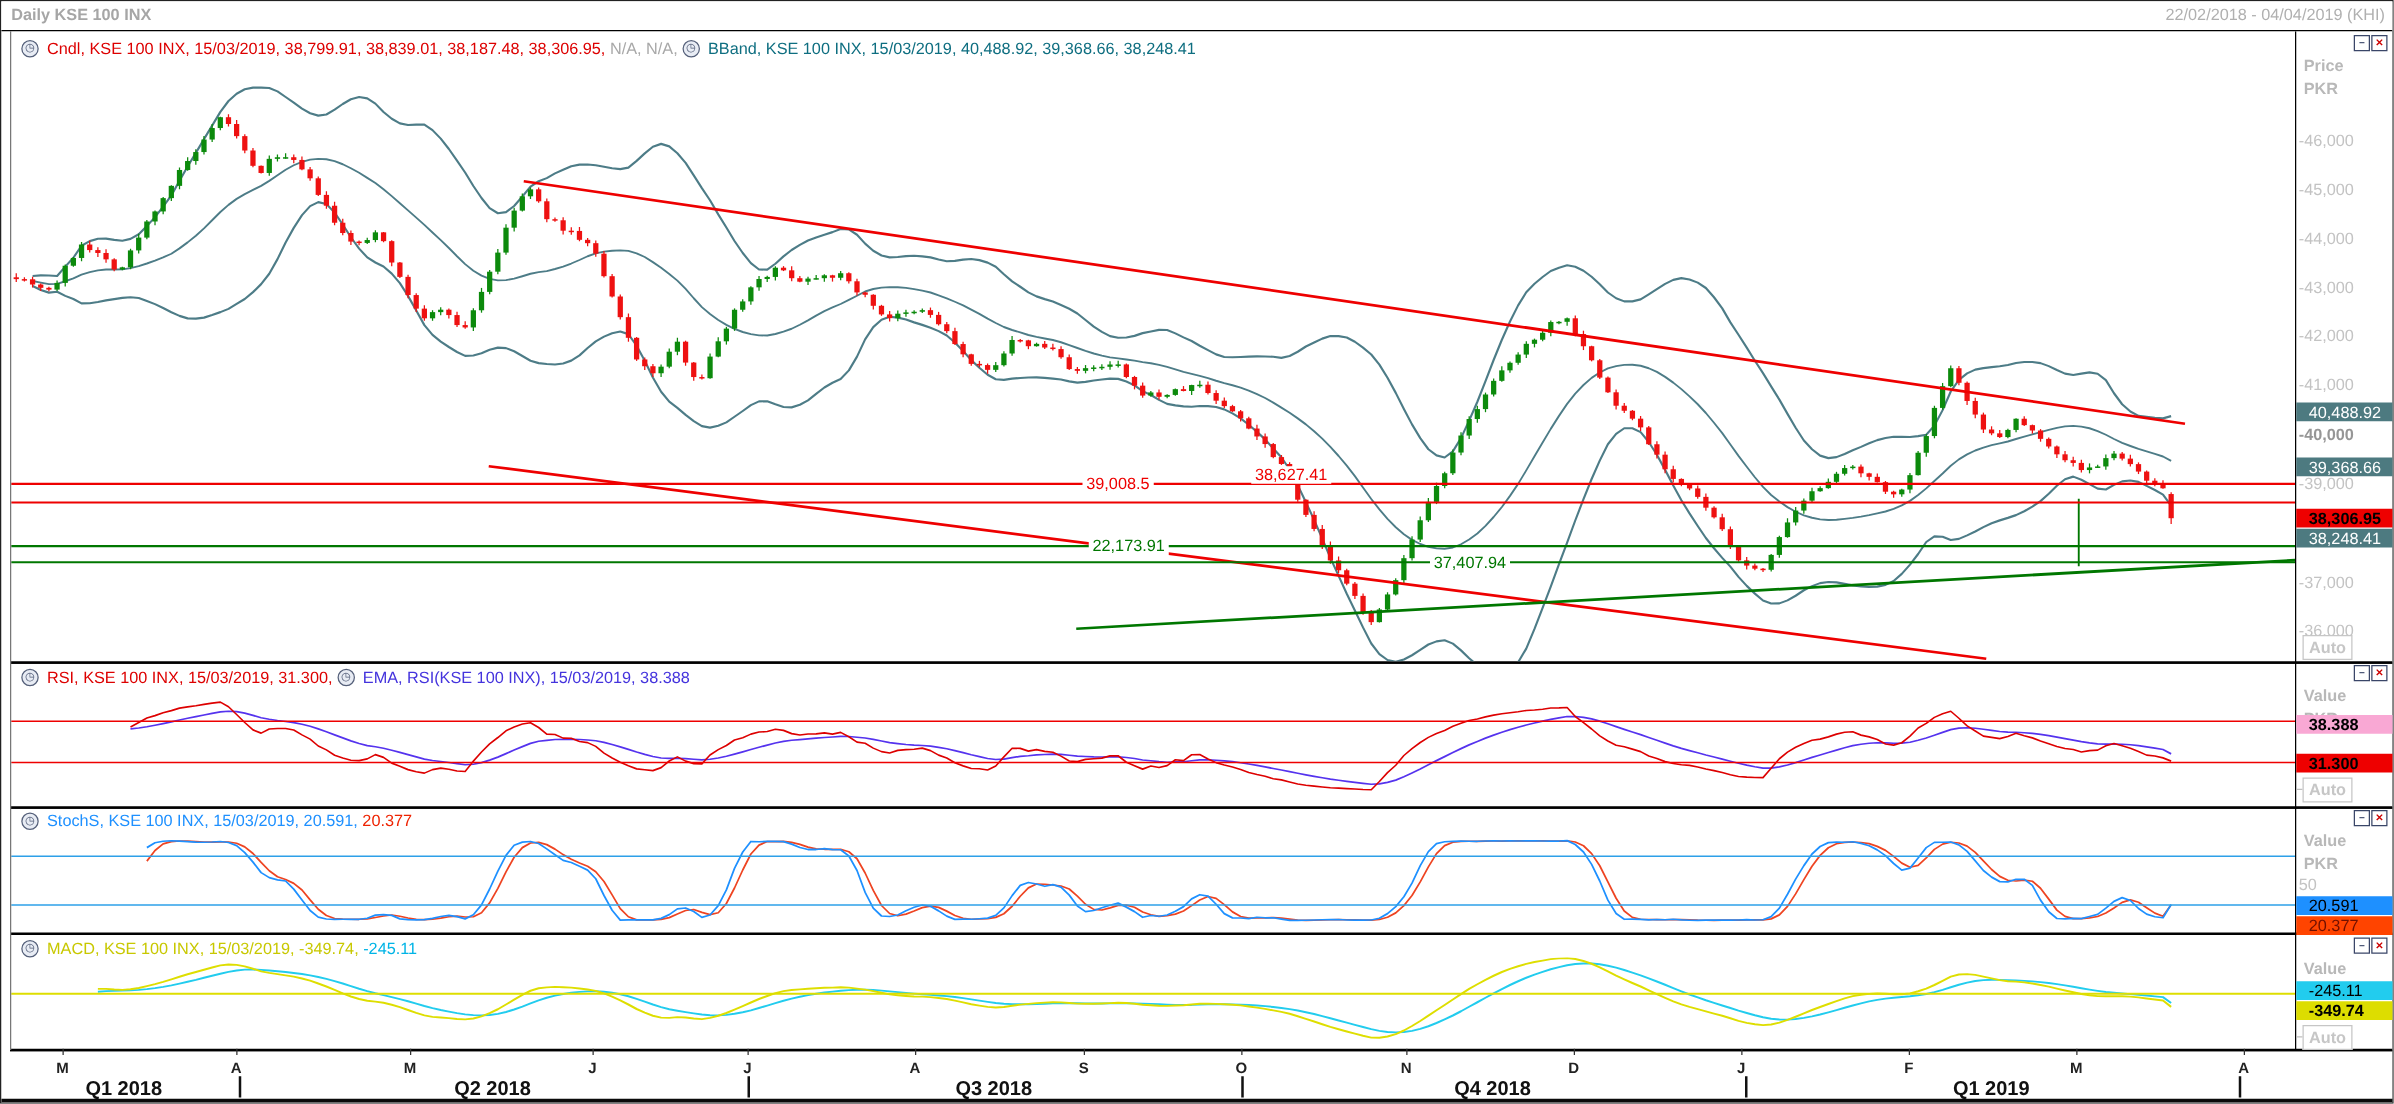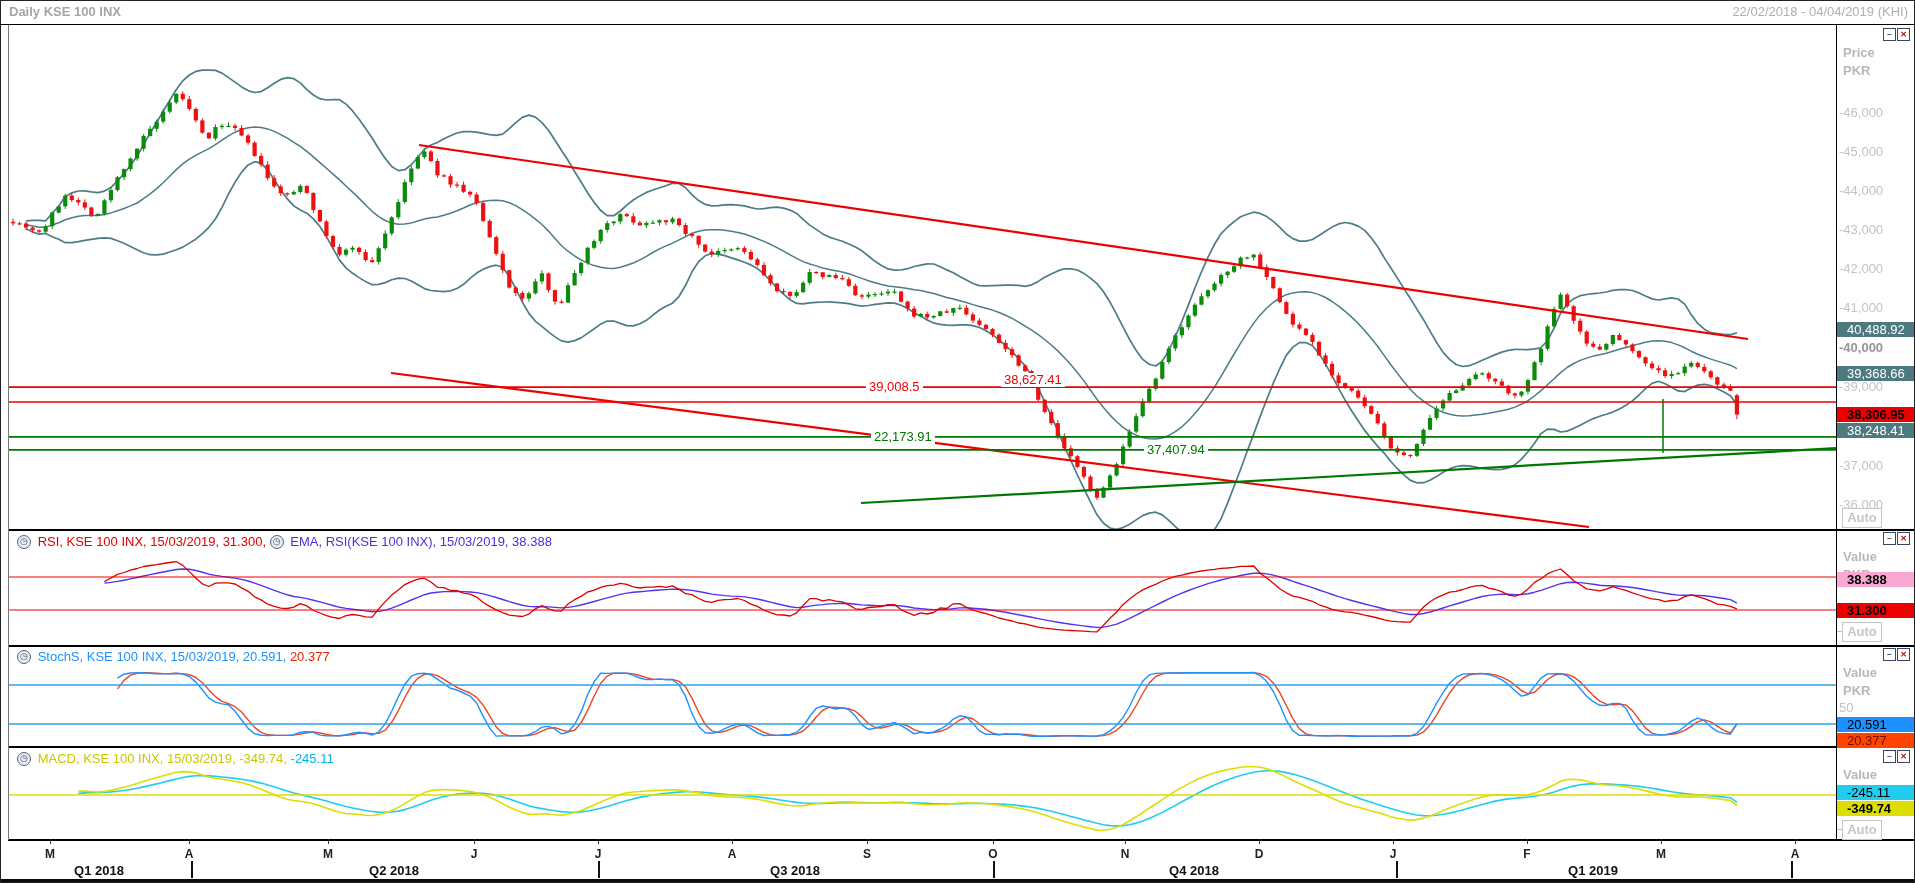--- a/index.html
+++ b/index.html
@@ -26,21 +26,21 @@
             font-weight:bold;font-size:13px;border:1px solid #c6c6c6;background:#fff;z-index:7;}
   .win-btns{width:30px;height:14px;z-index:9;left:1882px;}
   .win-btn{display:inline-block;width:13px;height:13px;box-sizing:border-box;border:1px solid #3a4668;
            background:#fff;font-size:8px;line-height:11px;text-align:center;vertical-align:top;margin-right:1px;}
   .win-btn.min{color:#3a4668;font-weight:bold;}
   .win-btn.cls{color:#c00;font-weight:bold;}
   .hline-label{z-index:6;font-size:13px;background:#fff;padding:0 3px;height:14px;line-height:14px;}
   #chart-svg{left:0;top:0;z-index:5;pointer-events:none;}
   .month-lab{top:846px;font-size:12px;font-weight:bold;color:#222;transform:translateX(-50%);z-index:4;}
   .month-tick{top:838px;width:1px;height:5px;background:#333;z-index:4;}
-  .q-lab{top:862px;font-size:13px;font-weight:bold;color:#111;transform:translateX(-50%);z-index:4;}
+  .q-lab{top:862px;font-size:16px;font-weight:bold;color:#111;transform:translateX(-50%);z-index:4;}
   .q-sep{top:860px;width:2px;height:17px;background:#111;z-index:4;}
   #bottom-bar{left:0;top:878px;width:1915px;height:3px;background:#0a0a0a;z-index:9;}
   #bottom-strip{left:0;top:881px;width:1915px;height:2px;background:#cdd9ea;z-index:9;}
   .tickdash{width:6px;height:1px;background:#c0c0c0;z-index:7;left:1836px;}
 </style>
 </head>
 <body>
 
 <div id="app">
 
@@ -49,20 +49,27 @@
     <div id="date-range" class="abs">22/02/2018 - 04/04/2019 (KHI)</div>
   </div>
 
   <div class="abs left-edge" style="left:7px;top:24px;height:815px"></div>
   <div class="abs vdiv" style="left:1835px;top:24px;height:815px"></div>
   <div class="abs panel-border" style="left:7px;top:528px;width:1906px;height:1px;background:#000"></div>
   <div class="abs panel-border" style="left:7px;top:644px;width:1906px;height:1px;background:#000"></div>
   <div class="abs panel-border" style="left:7px;top:745px;width:1906px;height:1px;background:#000"></div>
   <div class="abs panel-border" style="left:7px;top:838px;width:1906px;height:1px;background:#000"></div>
 
+  <div class="legend abs" style="left:16px;top:29px">
+    <span class="clock-icon">◷</span>
+    <span class="t-red">Cndl, KSE 100 INX, 15/03/2019, 38,799.91, 38,839.01, 38,187.48, 38,306.95,</span>
+    <span class="t-gray">N/A, N/A,</span>
+    <span class="clock-icon">◷</span>
+    <span class="t-teal">BBand, KSE 100 INX, 15/03/2019, 40,488.92, 39,368.66, 38,248.41</span>
+  </div>
 
   <div class="abs win-btns" style="top:27px">
     <span class="win-btn min">−</span><span class="win-btn cls">✕</span>
   </div>
   <div class="abs col-head" style="top:44px">Price</div>
   <div class="abs col-head" style="top:62px">PKR</div>
   <div id="price-ticks">
       <div class="axis-lab abs" style="top:104px">-46,000</div>
       <div class="axis-lab abs" style="top:143px">-45,000</div>
       <div class="axis-lab abs" style="top:182px">-44,000</div>

